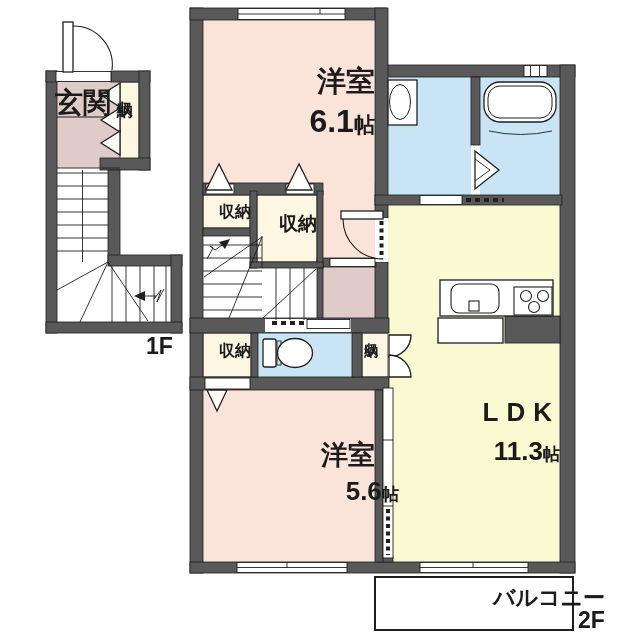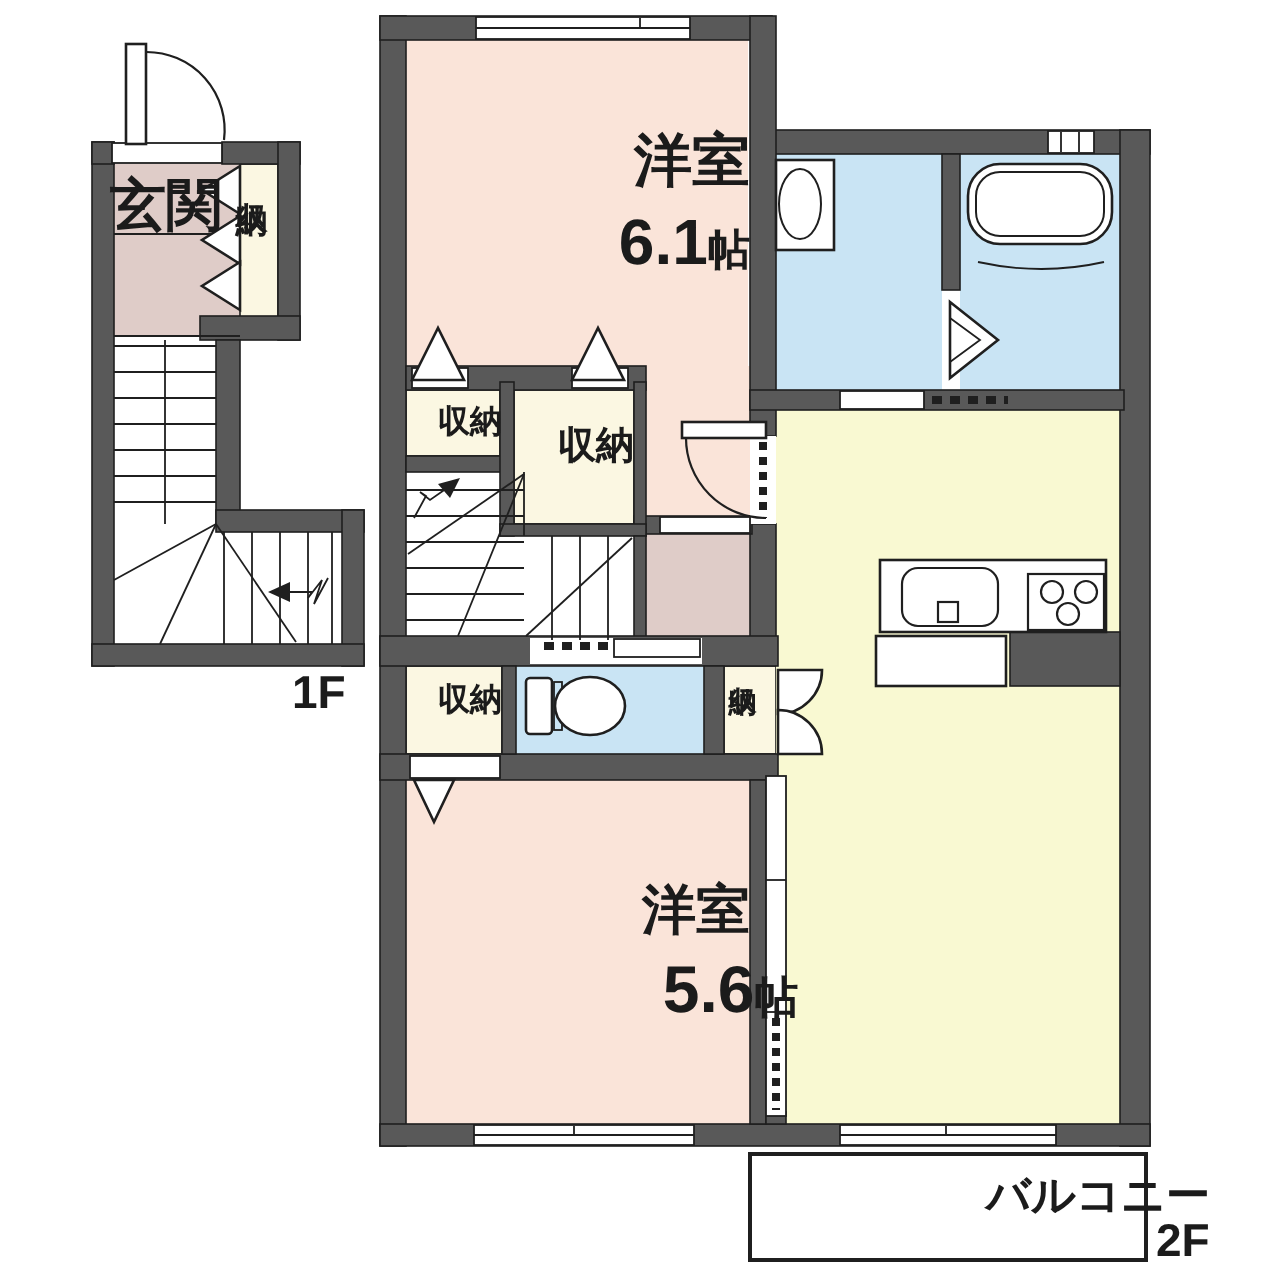--- a/index.html
+++ b/index.html
@@ -240,18 +240,20 @@
 
   <div class="lbl ctr" style="left:203px;top:66px;width:172px;font-size:29px;">洋室</div>
   <div class="lbl ctr" style="left:203px;top:105px;width:172px;font-size:32px;"><span>6.1</span><span class="unit">帖</span></div>
 
   <div class="lbl ctr" style="left:203px;top:204px;width:48px;font-size:16px;">収納</div>
   <div class="lbl ctr" style="left:257px;top:214px;width:60px;font-size:19px;">収納</div>
   <div class="lbl ctr" style="left:203px;top:343px;width:48px;font-size:16px;">収納</div>
   <div class="lbl vert" style="left:364px;top:332px;font-size:14px;">収納</div>
 
   <div class="lbl ctr" style="left:203px;top:441px;width:172px;font-size:27px;">洋室</div>
-  <div class="lbl ctr" style="left:203px;top:478px;width:196px;font-size:33px;"><span>5.6</span><span class="unit">帖</span></div>
-
+  <div class="lbl ctr" style="left:203px;top:478px;width:196px;font-size:26px;"><span>5.6</span><span class="unit">帖</span></div>
+
+  <div class="lbl ctr" style="left:388px;top:399px;width:172px;font-size:26px;letter-spacing:8px;">LDK</div>
+  <div class="lbl ctr" style="left:388px;top:438px;width:172px;font-size:26px;"><span>11.3</span><span class="unit">帖</span></div>
 
   <div class="lbl ctr" style="left:375px;top:586px;width:182px;font-size:22px;padding-left:48px;">バルコニー</div>
   <div class="lbl" style="left:578px;top:608px;width:40px;font-size:23px;">2F</div>
 </div>
 
 </body></html>

